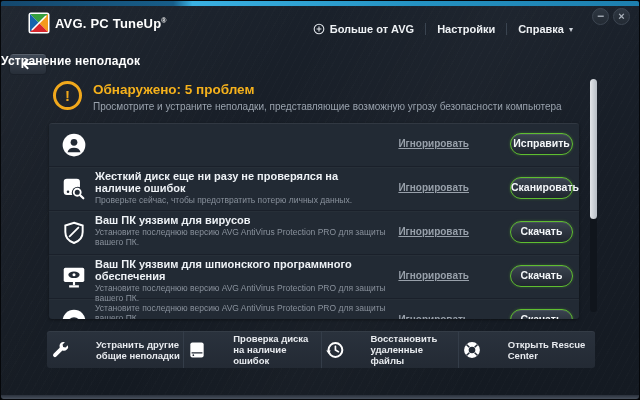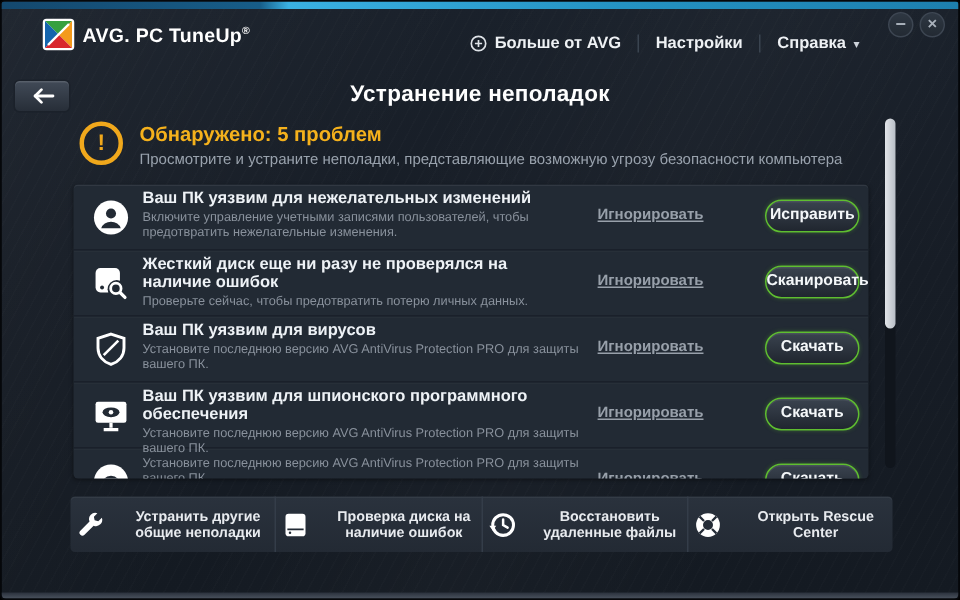--- a/index.html
+++ b/index.html
@@ -33,22 +33,22 @@
   .winbtn { position:absolute; top:7px; width:17px; height:17px; border-radius:50%;
     background:linear-gradient(180deg,#2e3742,#232a33); border:1px solid #3d4652;
     color:#a9b1bb; font-size:12px; font-weight:bold; line-height:14px; text-align:center; }
   .winbtn.min { left:591px; }
   .winbtn.cls { left:612px; font-size:11px; }
 
   
   .back-btn { position:absolute; left:8px; top:52px; width:38px; height:22px; border-radius:4px;
     background:linear-gradient(180deg,#414a57,#272e38); border:1px solid #1b212a;
     box-shadow:inset 0 1px 0 rgba(255,255,255,.12); display:flex; align-items:center; justify-content:center; }
-  .page-title { position:absolute; left:0; right:0; top:53px; text-align:center;
-    color:#fefefe; font-size:15px; font-weight:bold; letter-spacing:.2px; }
+  .page-title { position:absolute; left:0; right:0; top:53px; text-align:left;
+    color:#fefefe; font-size:12px; font-weight:bold; letter-spacing:.2px; }
 
   
   .alert-icon { position:absolute; left:52px; top:80px; width:29px; height:29px; border-radius:50%;
     border:3px solid #f0a81c; display:flex; align-items:center; justify-content:center;
     color:#f0a81c; font-size:15px; font-weight:bold; }
   .alert-title { position:absolute; left:92px; top:81px; color:#f5b11c; font-size:13.5px; font-weight:bold; }
   .alert-sub { position:absolute; left:92px; top:100px; color:#99a2ad; font-size:10px;text-align:center; }
 
   
   .panel { position:absolute; left:48px; top:122px; width:530px; height:196px;
@@ -70,21 +70,21 @@
   
   .scroll-track { position:absolute; left:589px; top:78px; width:7px; height:233px;
     background:#10151c; border-radius:4px; }
   .scroll-thumb { position:absolute; left:0; top:0; width:7px; height:140px; border-radius:4px;
     background:linear-gradient(90deg,#e2e5e9,#b8bec6); }
 
   
   .toolbar { position:absolute; left:46px; top:330px; width:548px; height:37px; display:flex;
     background:linear-gradient(180deg,#2a323d,#232a34); border-radius:3px;
     box-shadow:inset 0 1px 0 rgba(255,255,255,.05); }
-  .tool-item { flex:1; display:flex; align-items:center; gap:12px; padding-left:3px;text-align:center; }
+  .tool-item { flex:1; display:flex; align-items:center; gap:26px; padding-left:3px; }
   .tool-item + .tool-item { border-left:1px solid #343d49; }
   .tool-icon { width:20px; height:20px; flex:0 0 20px; }
   .tool-label { color:#e8ebef; font-size:9.5px; font-weight:bold; line-height:11px; max-width:100px; }
 </style>
 </head>
 <body>
 
 <div class="window">
   <div class="top-strip"></div>
 
@@ -136,24 +136,20 @@
   <div class="alert-sub">Просмотрите и устраните неполадки, представляющие возможную угрозу безопасности компьютера</div>
 
   <div class="panel">
 
     <div class="row">
       <svg class="row-icon" viewBox="0 0 24 24">
         <circle cx="12" cy="12" r="10.5" fill="#fff"></circle>
         <circle cx="12" cy="9.5" r="3.1" fill="#222a34"></circle>
         <path d="M6 18.6a6.2 5.4 0 0 1 12 0z" fill="#222a34"></path>
       </svg>
-      <div class="row-text">
-        <div class="row-title">Ваш ПК уязвим для нежелательных изменений</div>
-        <div class="row-desc">Включите управление учетными записями пользователей, чтобы предотвратить нежелательные изменения.</div>
-      </div>
       <a class="ignore-link">Игнорировать</a>
       <div class="action-btn">Исправить</div>
     </div>
 
     <div class="row">
       <svg class="row-icon" viewBox="0 0 24 24">
         <rect x="2.5" y="2.5" width="15" height="15" rx="3" fill="#fff"></rect>
         <circle cx="6.5" cy="14.5" r="1.2" fill="#222a34"></circle>
         <circle cx="15.5" cy="15.5" r="5.6" fill="#222a34"></circle>
         <circle cx="15" cy="15" r="3.2" fill="none" stroke="#fff" stroke-width="1.7"></circle>

